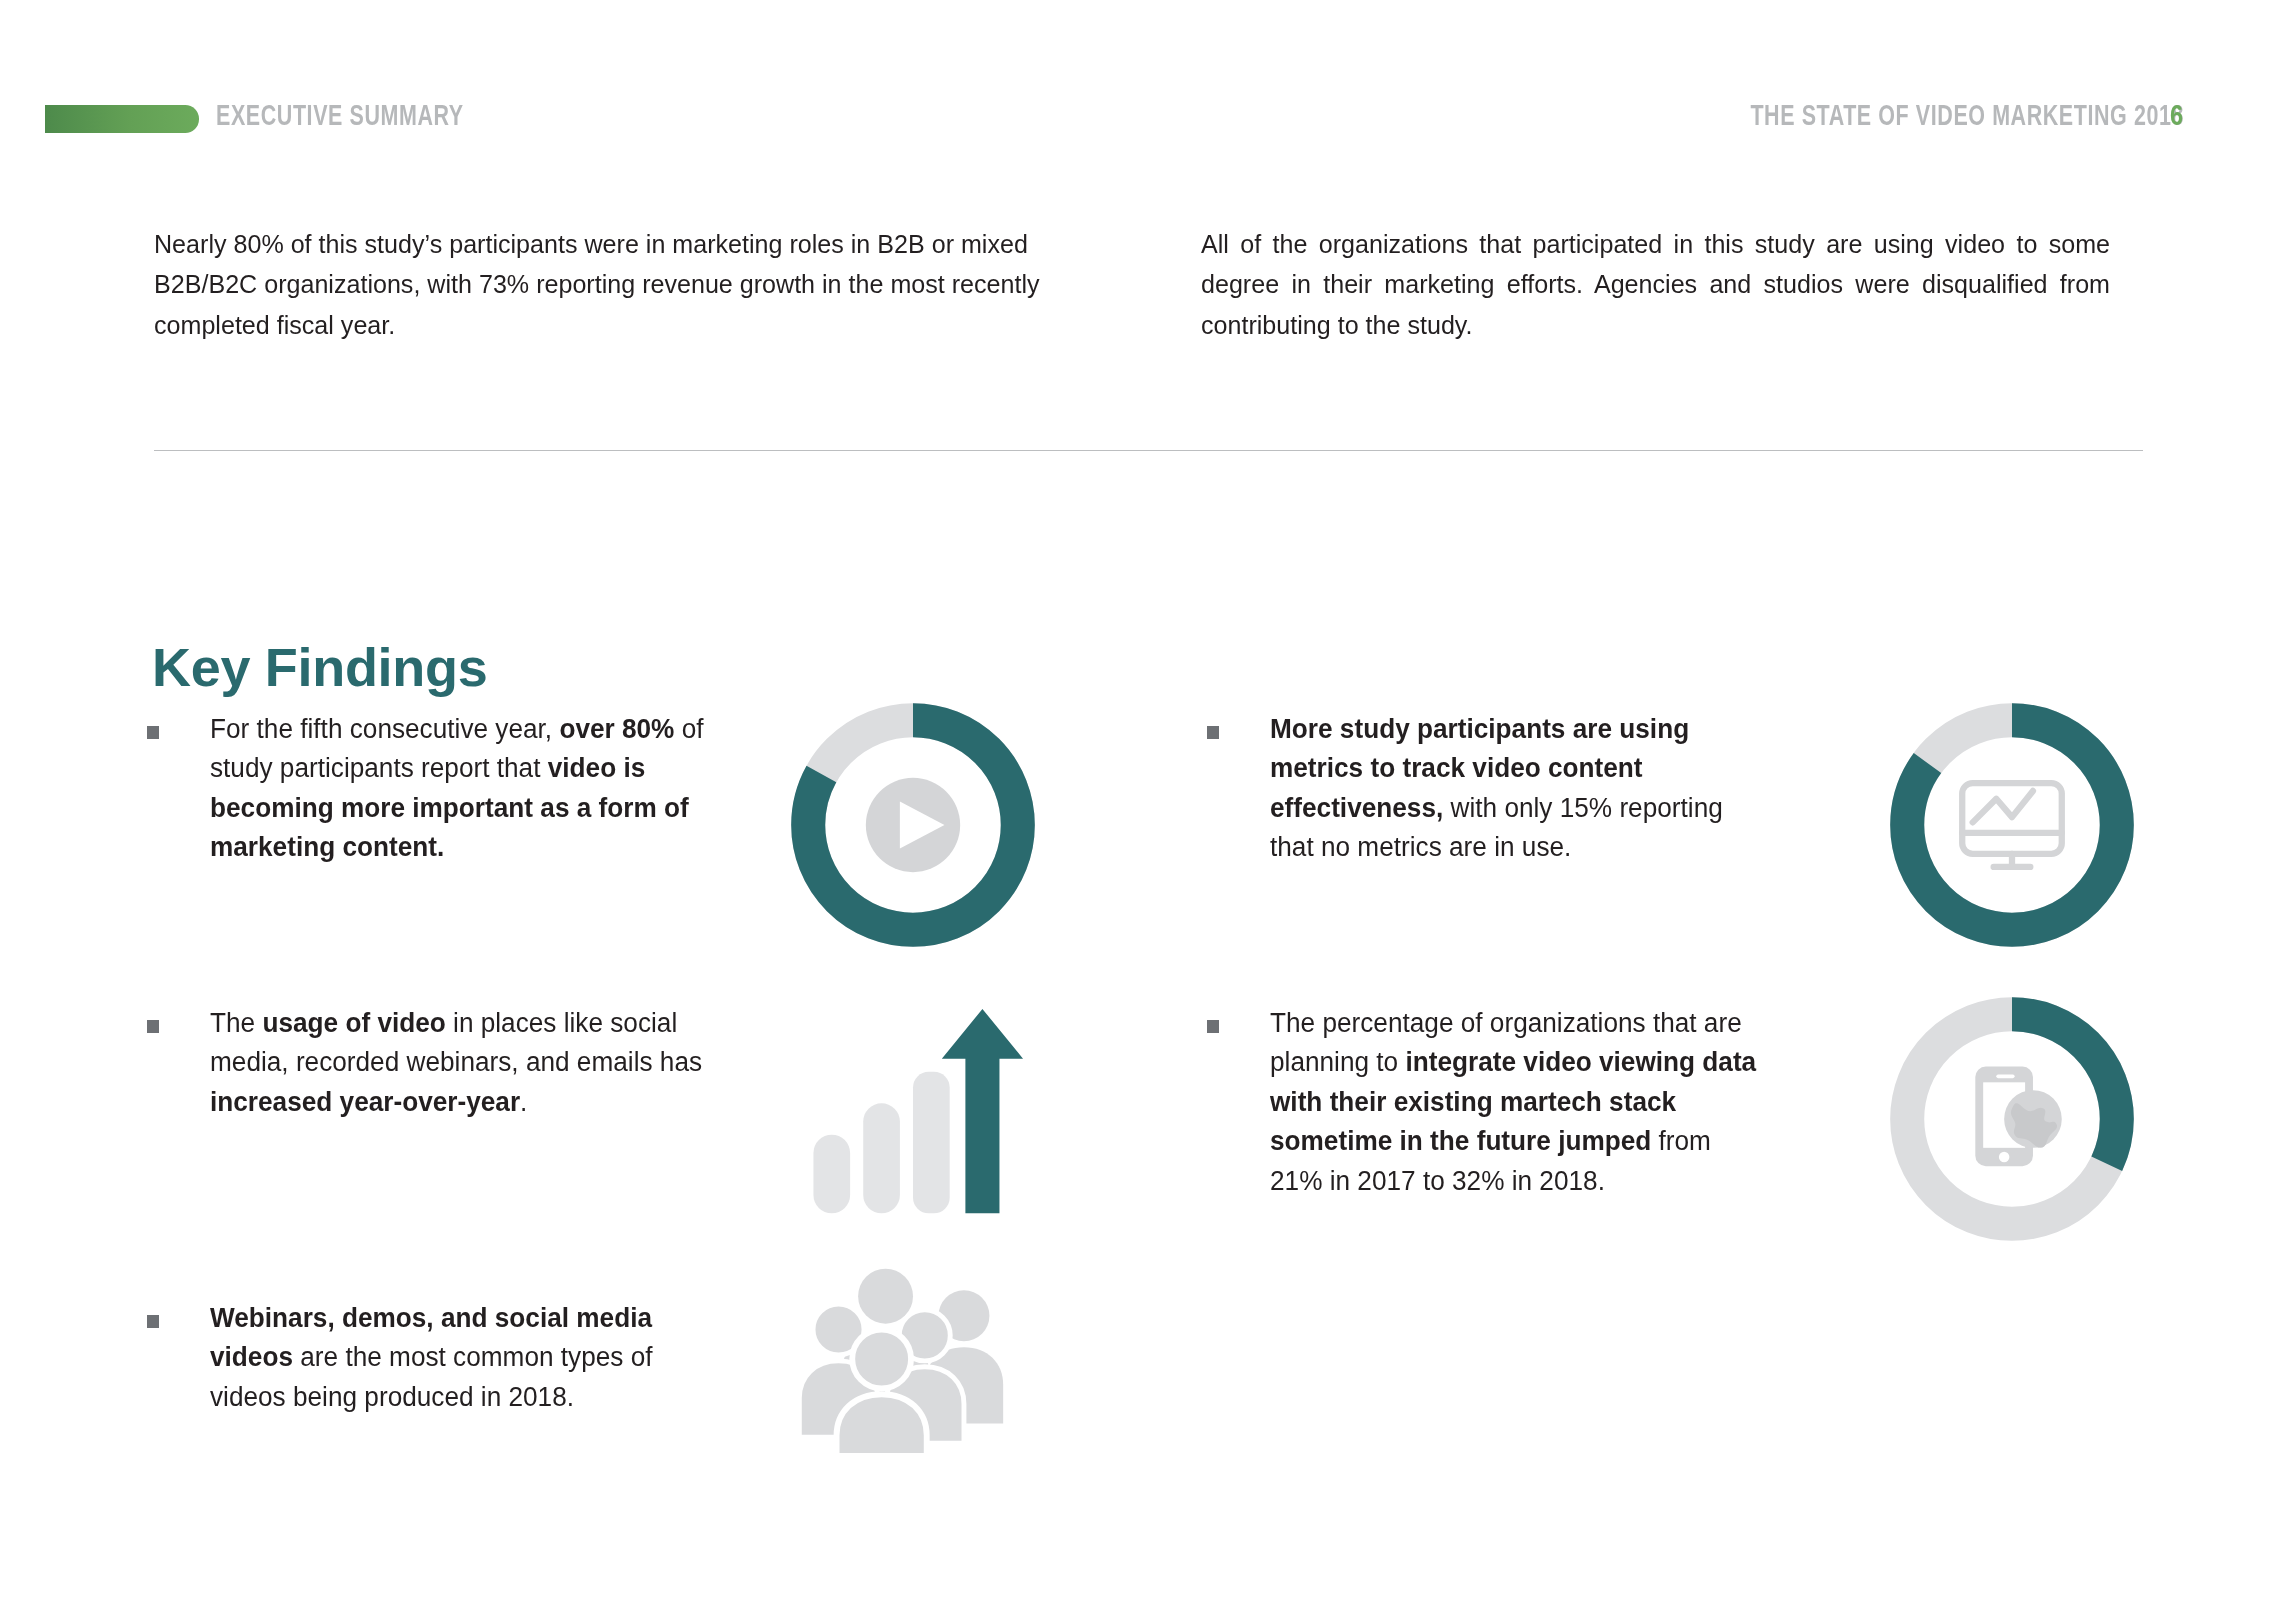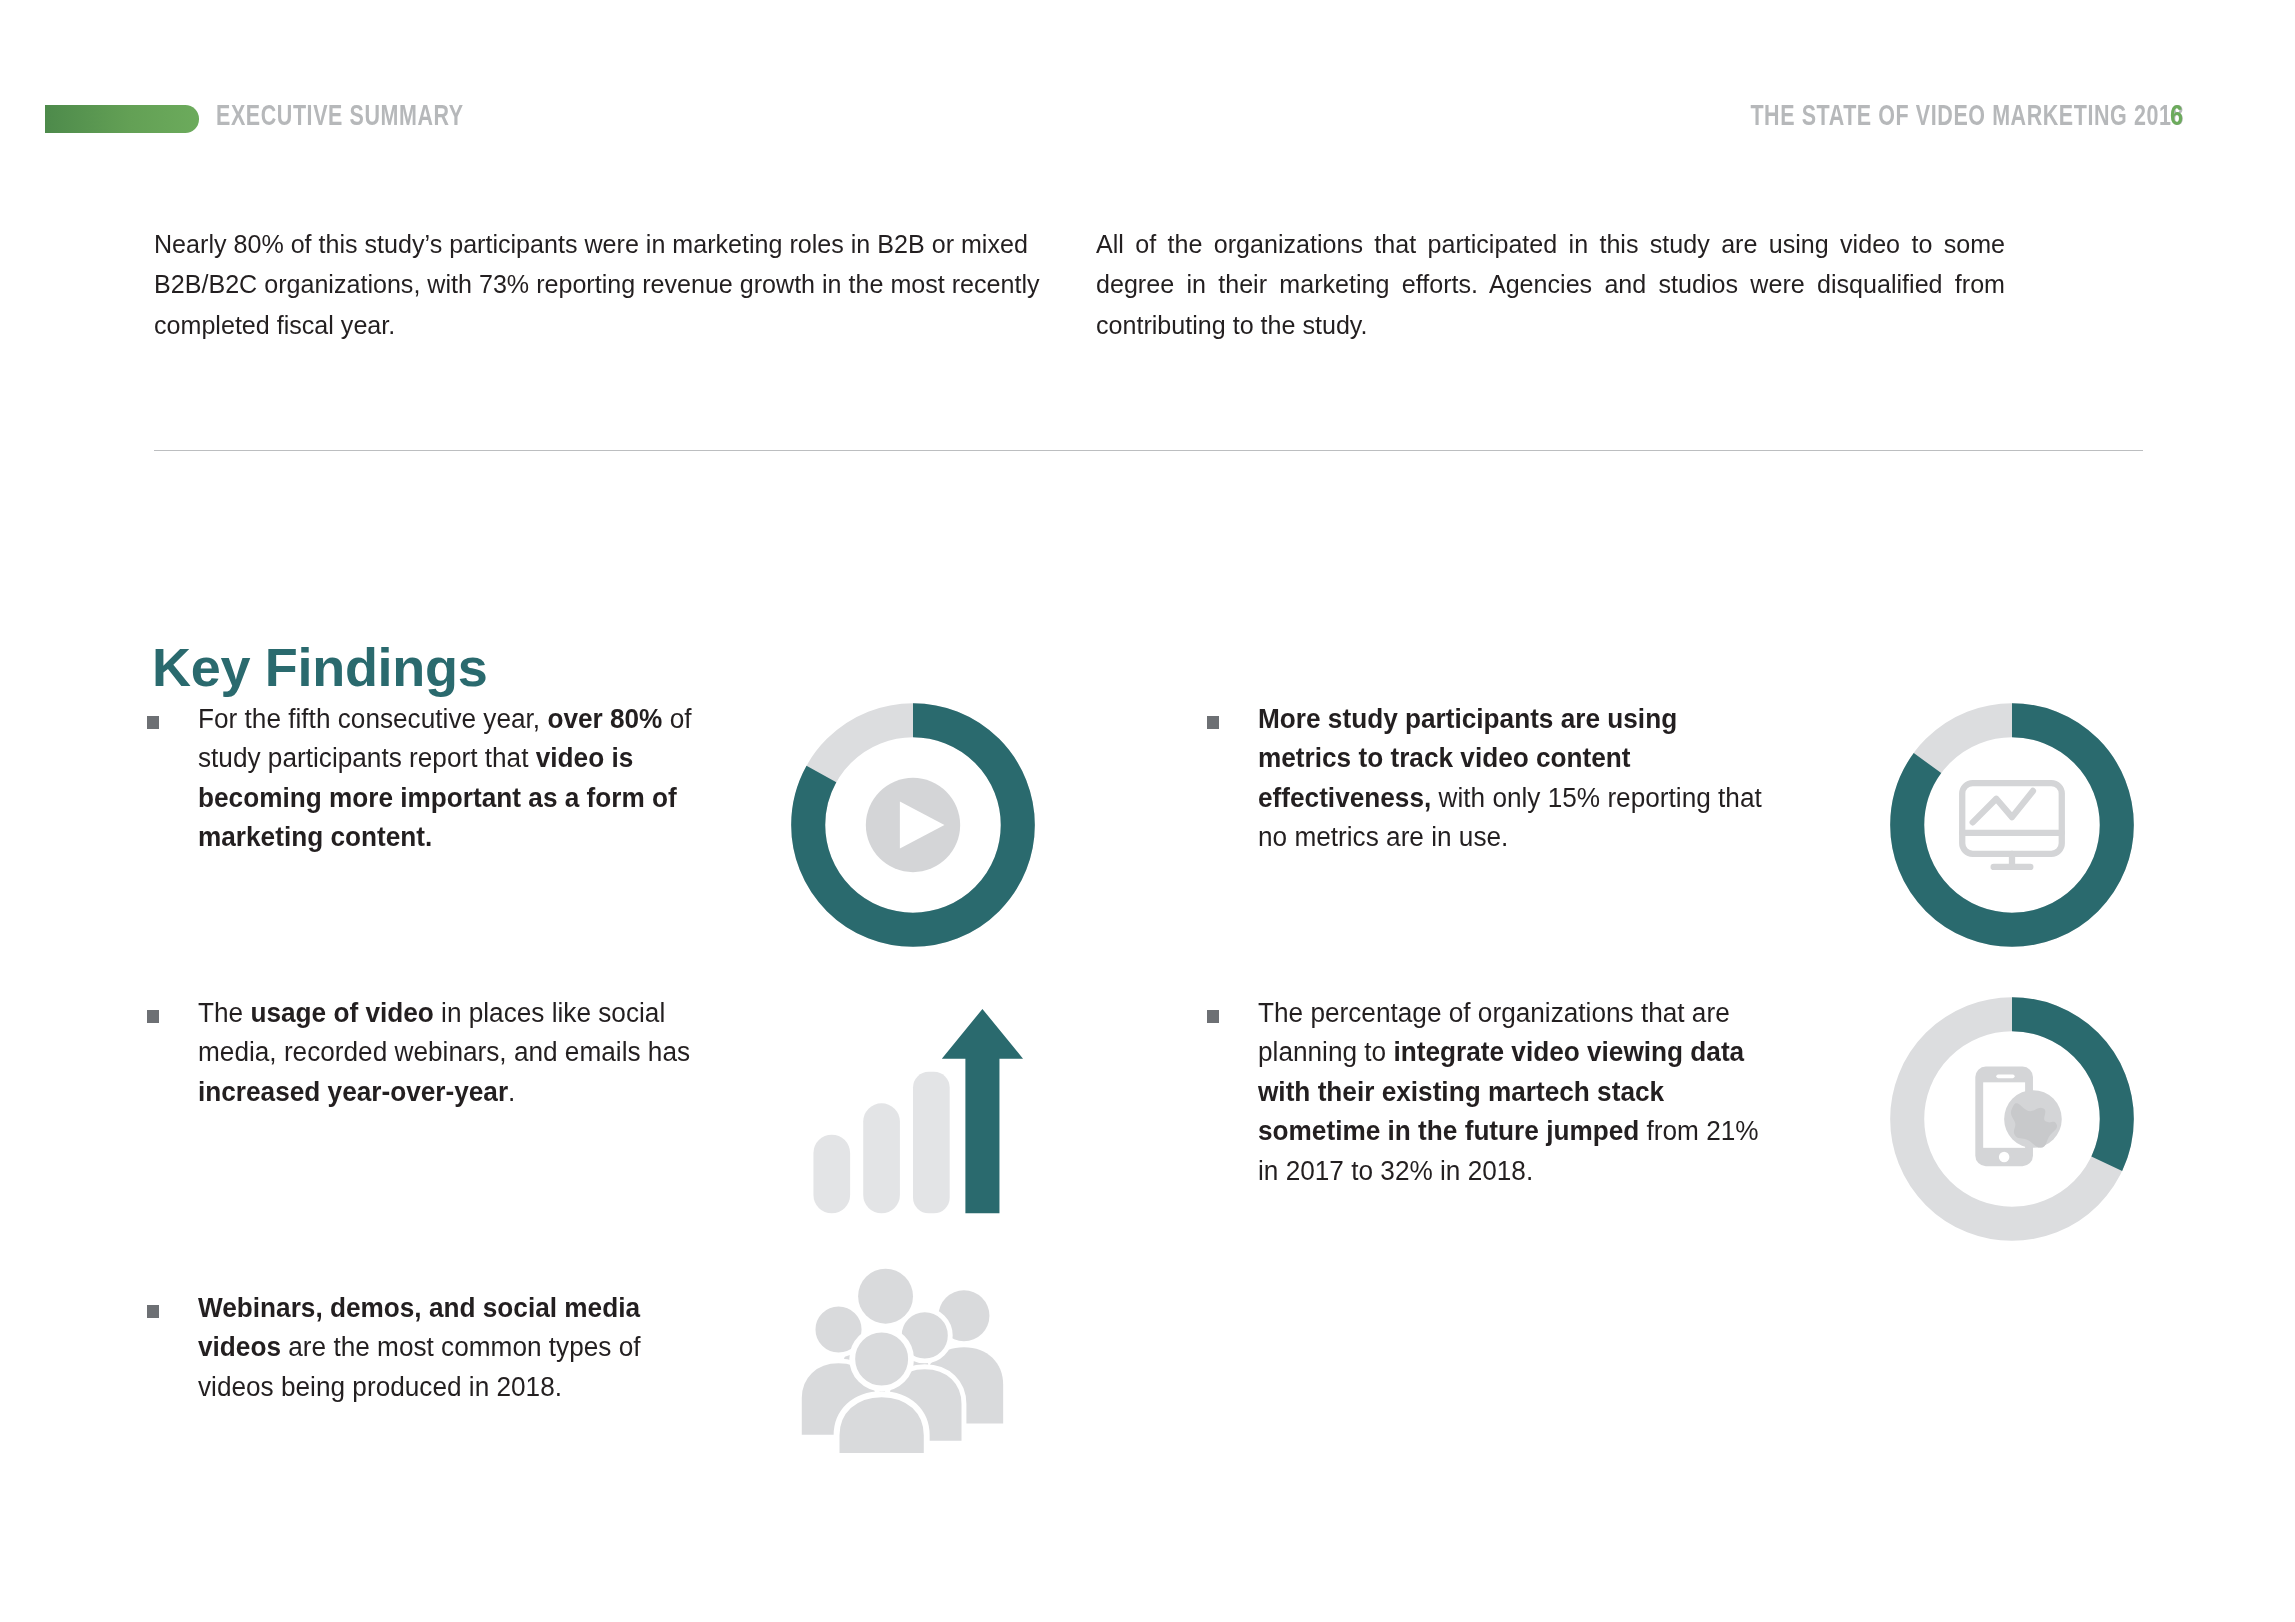--- a/index.html
+++ b/index.html
@@ -72,20 +72,21 @@
     transform-origin: left top;
   }
 
   
   .intro {
     position: absolute;
     left: 154px;
     top: 224px;
     width: 1989px;
     display: flex;
+    gap: 105px;
   }
   .intro-col {
     width: 942px;
     font-size: 26px;
     line-height: 1.55;
     color: #231f20;
     transform: scaleX(0.965);
     transform-origin: left top;
   }
   .intro-col.justified { text-align: justify; }
@@ -124,23 +125,24 @@
   .findings-col.left  { left: 147px; }
   .findings-col.right { left: 1207px; }
 
   .finding {
     position: relative;
     width: 1060px;
   }
   .finding .bullet-block {
     position: absolute;
     left: 0;
-    top: 6px;
+    top: 16px;
     width: 576px;
     display: flex;
+    gap: 12px;
   }
   .bullet-square {
     width: 12.4px;
     height: 12.4px;
     background: #6d7074;
     flex: 0 0 auto;
     margin-top: 16.4px;
     margin-right: 39px;
   }
   .bullet-text {

